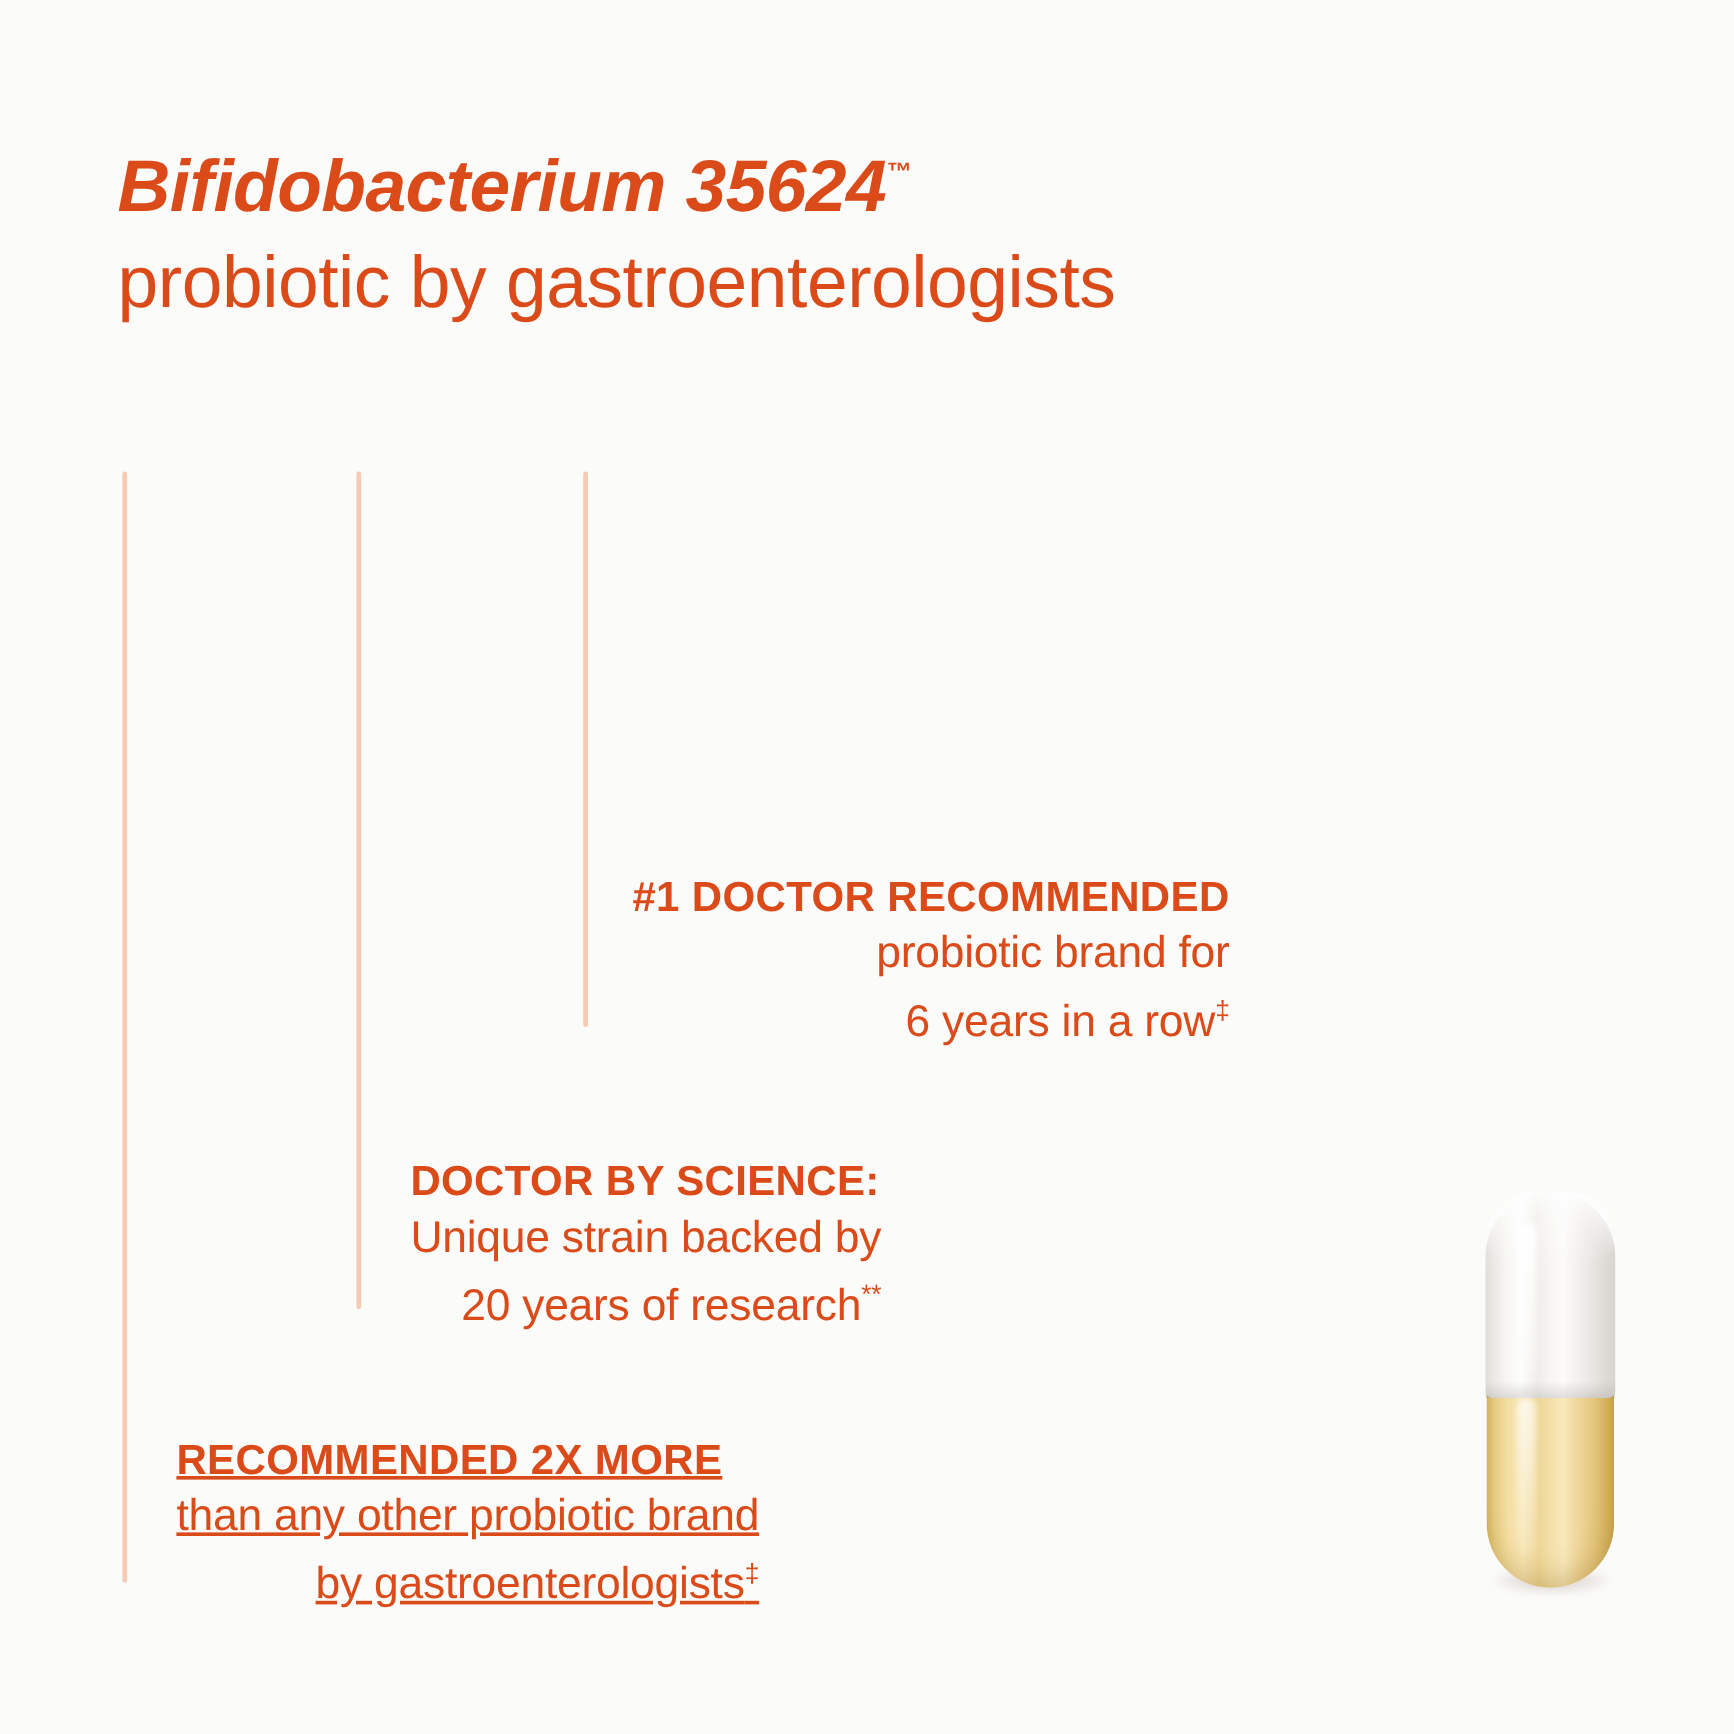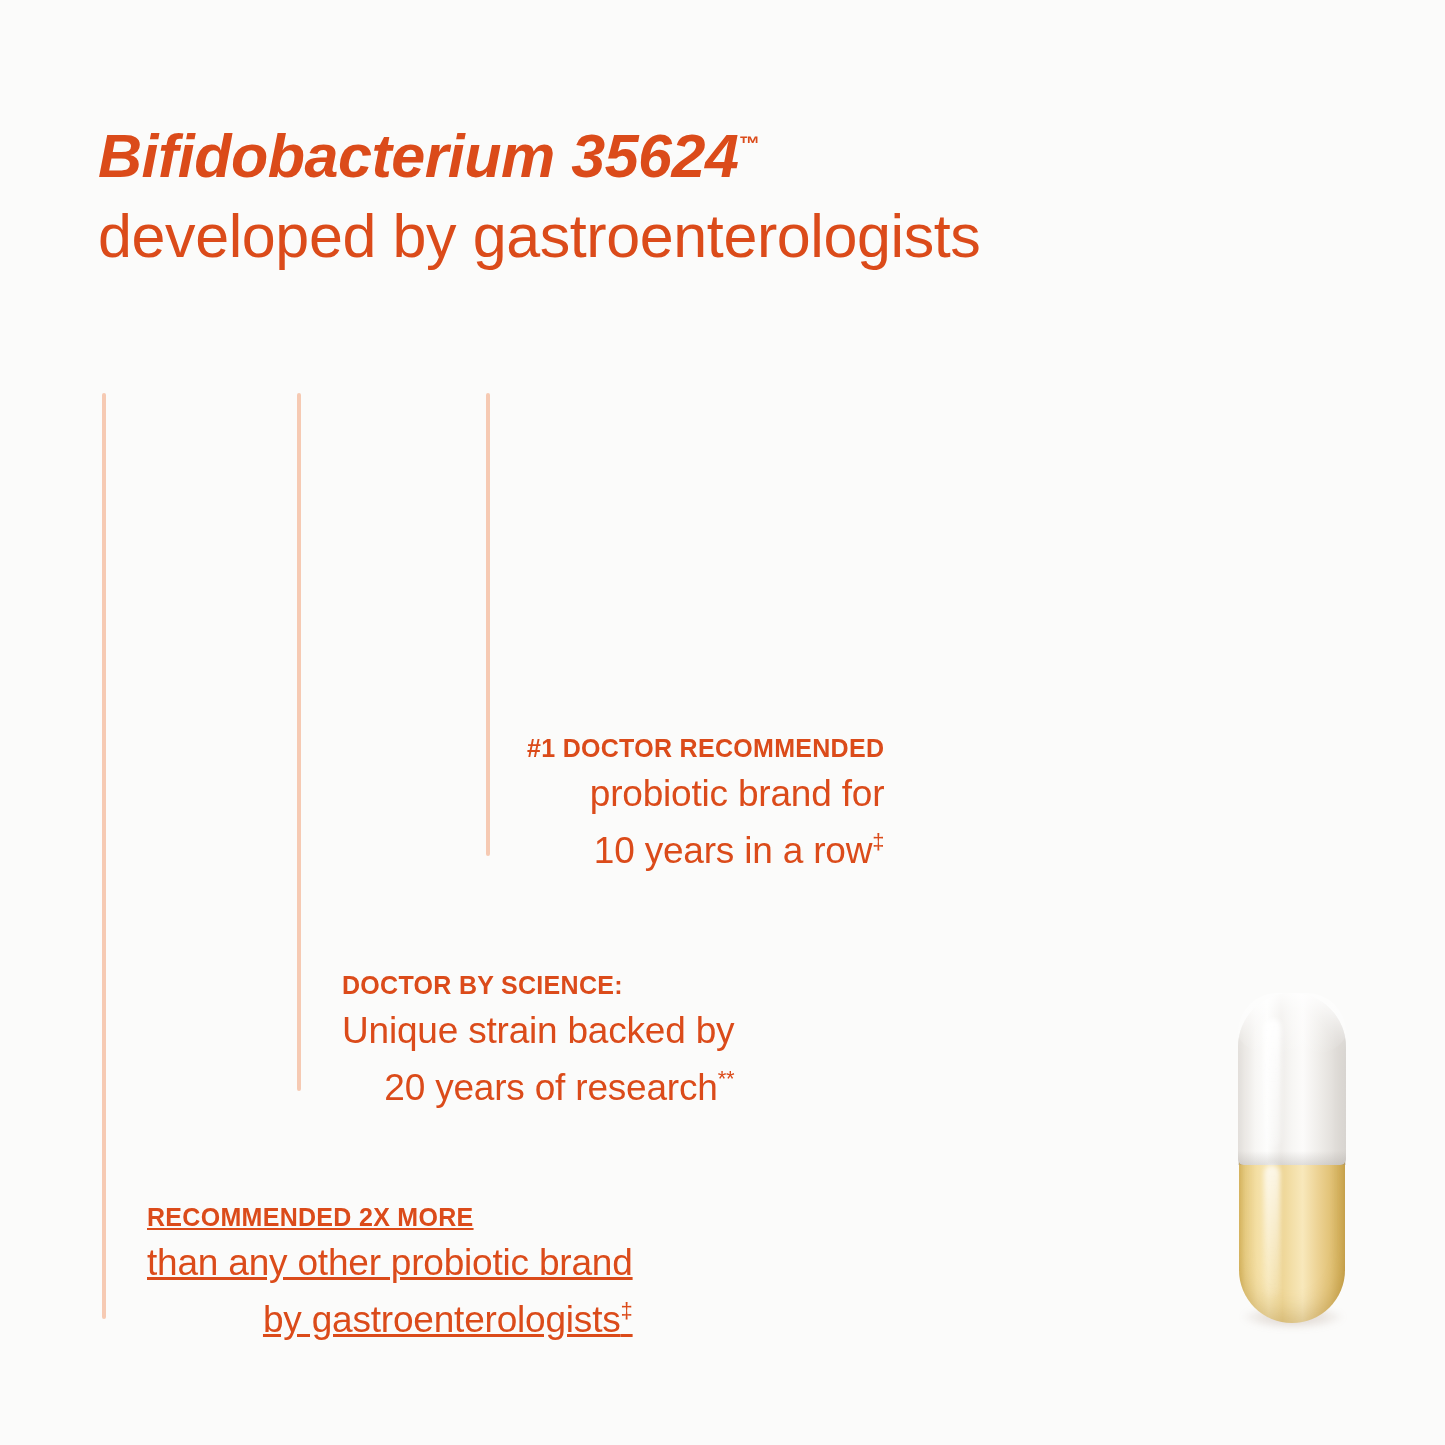--- a/index.html
+++ b/index.html
@@ -61,21 +61,21 @@
   .vrule-3 { left: 486px; top: 393px; height: 463px; }
 
   
   .claim {
     position: absolute;
     color: #db4b1a;
   }
   .claim .claim-head {
     display: block;
     font-weight: 700;
-    font-size: 25px;
+    font-size: 35px;
     line-height: 44px;
     letter-spacing: 0.3px;
     white-space: nowrap;
   }
   .claim .claim-body {
     display: block;
     font-weight: 400;
     font-size: 37px;
     line-height: 48px;
     letter-spacing: -0.2px;
@@ -199,31 +199,31 @@
     filter: blur(2.5px);
   }
 </style>
 </head>
 <body>
 
 <div class="stage">
 
   <div class="headline">
     <span class="hl-line"><span class="strain">Bifidobacterium 35624</span><span class="tm">™</span></span>
-    <span class="hl-line">developed by gastroenterologists</span>
+    <span class="hl-line">probiotic by gastroenterologists</span>
   </div>
 
   <div class="vrule vrule-1"></div>
   <div class="vrule vrule-2"></div>
   <div class="vrule vrule-3"></div>
 
   <div class="claim claim-1">
     <span class="claim-head">#1 DOCTOR RECOMMENDED</span>
     <span class="claim-body">probiotic brand for</span>
-    <span class="claim-body"><span>10 years in a row</span><span class="sup">‡</span></span>
+    <span class="claim-body"><span>6 years in a row</span><span class="sup">‡</span></span>
   </div>
 
   <div class="claim claim-2">
     <span class="claim-head">DOCTOR BY SCIENCE:</span>
     <span class="claim-body">Unique strain backed by</span>
     <span class="claim-body"><span>20 years of research</span><span class="sup">**</span></span>
   </div>
 
   <div class="claim claim-3">
     <span class="claim-head">RECOMMENDED 2X MORE</span>

